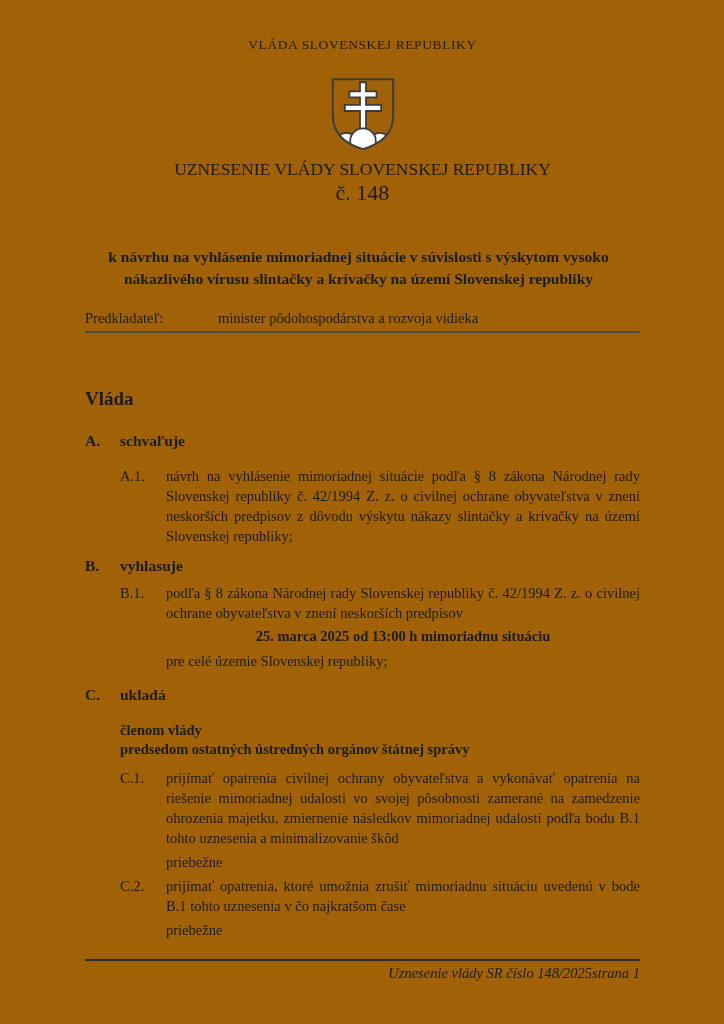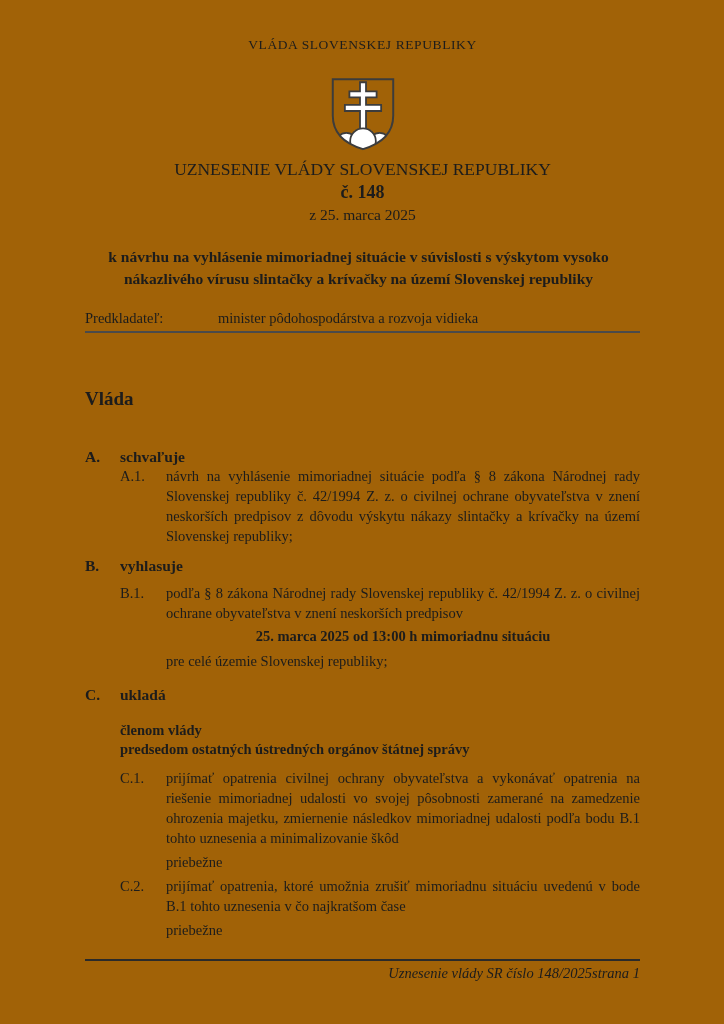--- a/index.html
+++ b/index.html
@@ -14,38 +14,38 @@
   .abs{position:absolute;left:85px;width:555px;}
 
   .org{
     top:37px;text-align:center;
     font-size:13.5px;letter-spacing:0.6px;
   }
   .coat{top:76px;text-align:center;}
 
   .title-block{top:158px;text-align:center;}
   .doc-title{font-size:17.5px;line-height:23px;}
-  .doc-number{font-size:18px;line-height:23px;font-weight:bold;}
+  .doc-number{font-size:22px;line-height:23px;font-weight:normal;}
   .doc-date{font-size:15.5px;line-height:22px;}
 
   .subject{
     top:246px;left:76px;width:565px;
     text-align:center;font-weight:bold;
     font-size:15.5px;line-height:22px;
   }
 
   .meta{top:305px;border-bottom:2px solid #4a4a4a;}
   .meta-row{display:flex;font-size:14.5px;line-height:26px;}
   .meta-label{width:133px;flex:0 0 133px;}
 
   .actor{top:388px;font-size:19px;font-weight:bold;}
 
   .sec-head{font-size:15.5px;font-weight:bold;}
   .sec-letter{display:inline-block;width:35px;}
-  .sec-a{top:448px;}
+  .sec-a{top:432px;}
   .sec-b{top:557px;}
   .sec-c{top:686px;}
 
   .addressees{top:721px;margin-left:0;padding-left:35px;font-weight:bold;
     font-size:14.5px;line-height:19px;}
 
   .item{font-size:14.5px;line-height:20px;}
   .item-num{position:absolute;left:35px;top:0;}
   .item-text{margin-left:81px;text-align:justify;}
   .item-center{margin-left:81px;text-align:center;font-weight:bold;margin-top:3px;}
@@ -85,21 +85,20 @@
         <circle cx="67" cy="89" r="14" fill="#ffffff" stroke="#3c3c3c" stroke-width="2.4"></circle>
         <circle cx="45" cy="86" r="17" fill="#ffffff" stroke="#3c3c3c" stroke-width="2.4"></circle>
       </g>
       <path d="M5,4 H85 V52 C85,77 67,90 45,96.5 C23,90 5,77 5,52 Z" fill="none" stroke="#3c3c3c" stroke-width="2.6"></path>
     </svg>
   </div>
 
   <div class="abs title-block">
     <div class="doc-title">UZNESENIE VLÁDY SLOVENSKEJ REPUBLIKY</div>
     <div class="doc-number">č. 148</div>
-    <div class="doc-date">z 25. marca 2025</div>
   </div>
 
   <div class="abs subject">k návrhu na vyhlásenie mimoriadnej situácie v súvislosti s výskytom vysoko nákazlivého vírusu slintačky a krívačky na území Slovenskej republiky</div>
 
   <div class="abs meta">
     <div class="meta-row">
       <div class="meta-label">Predkladateľ:</div>
       <div class="meta-value">minister pôdohospodárstva a rozvoja vidieka</div>
     </div>
   </div>

